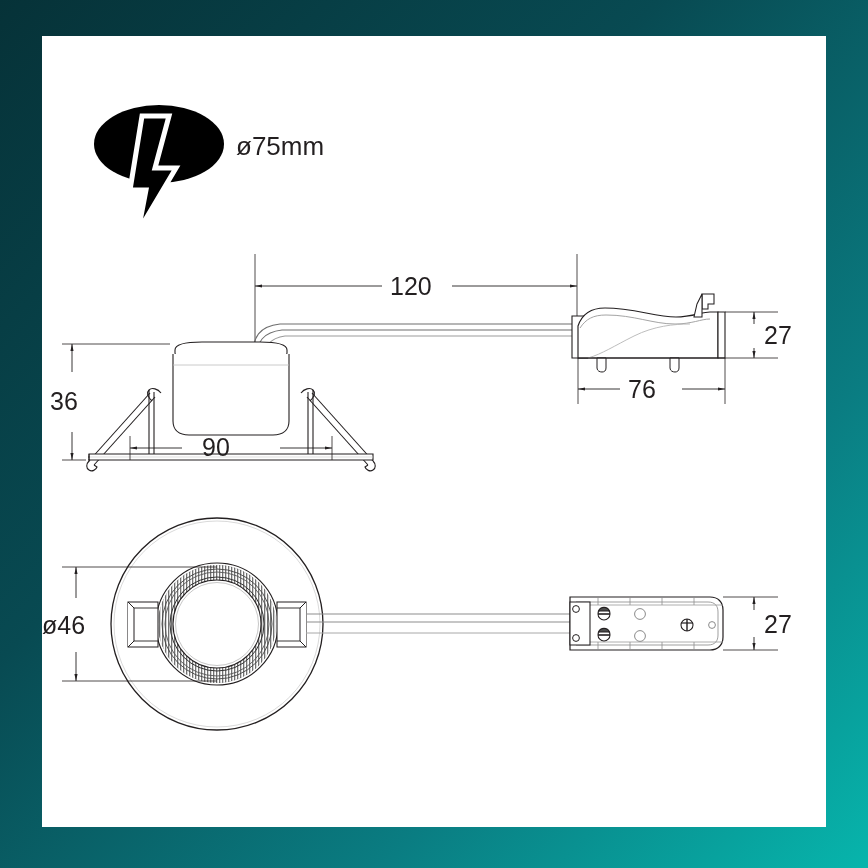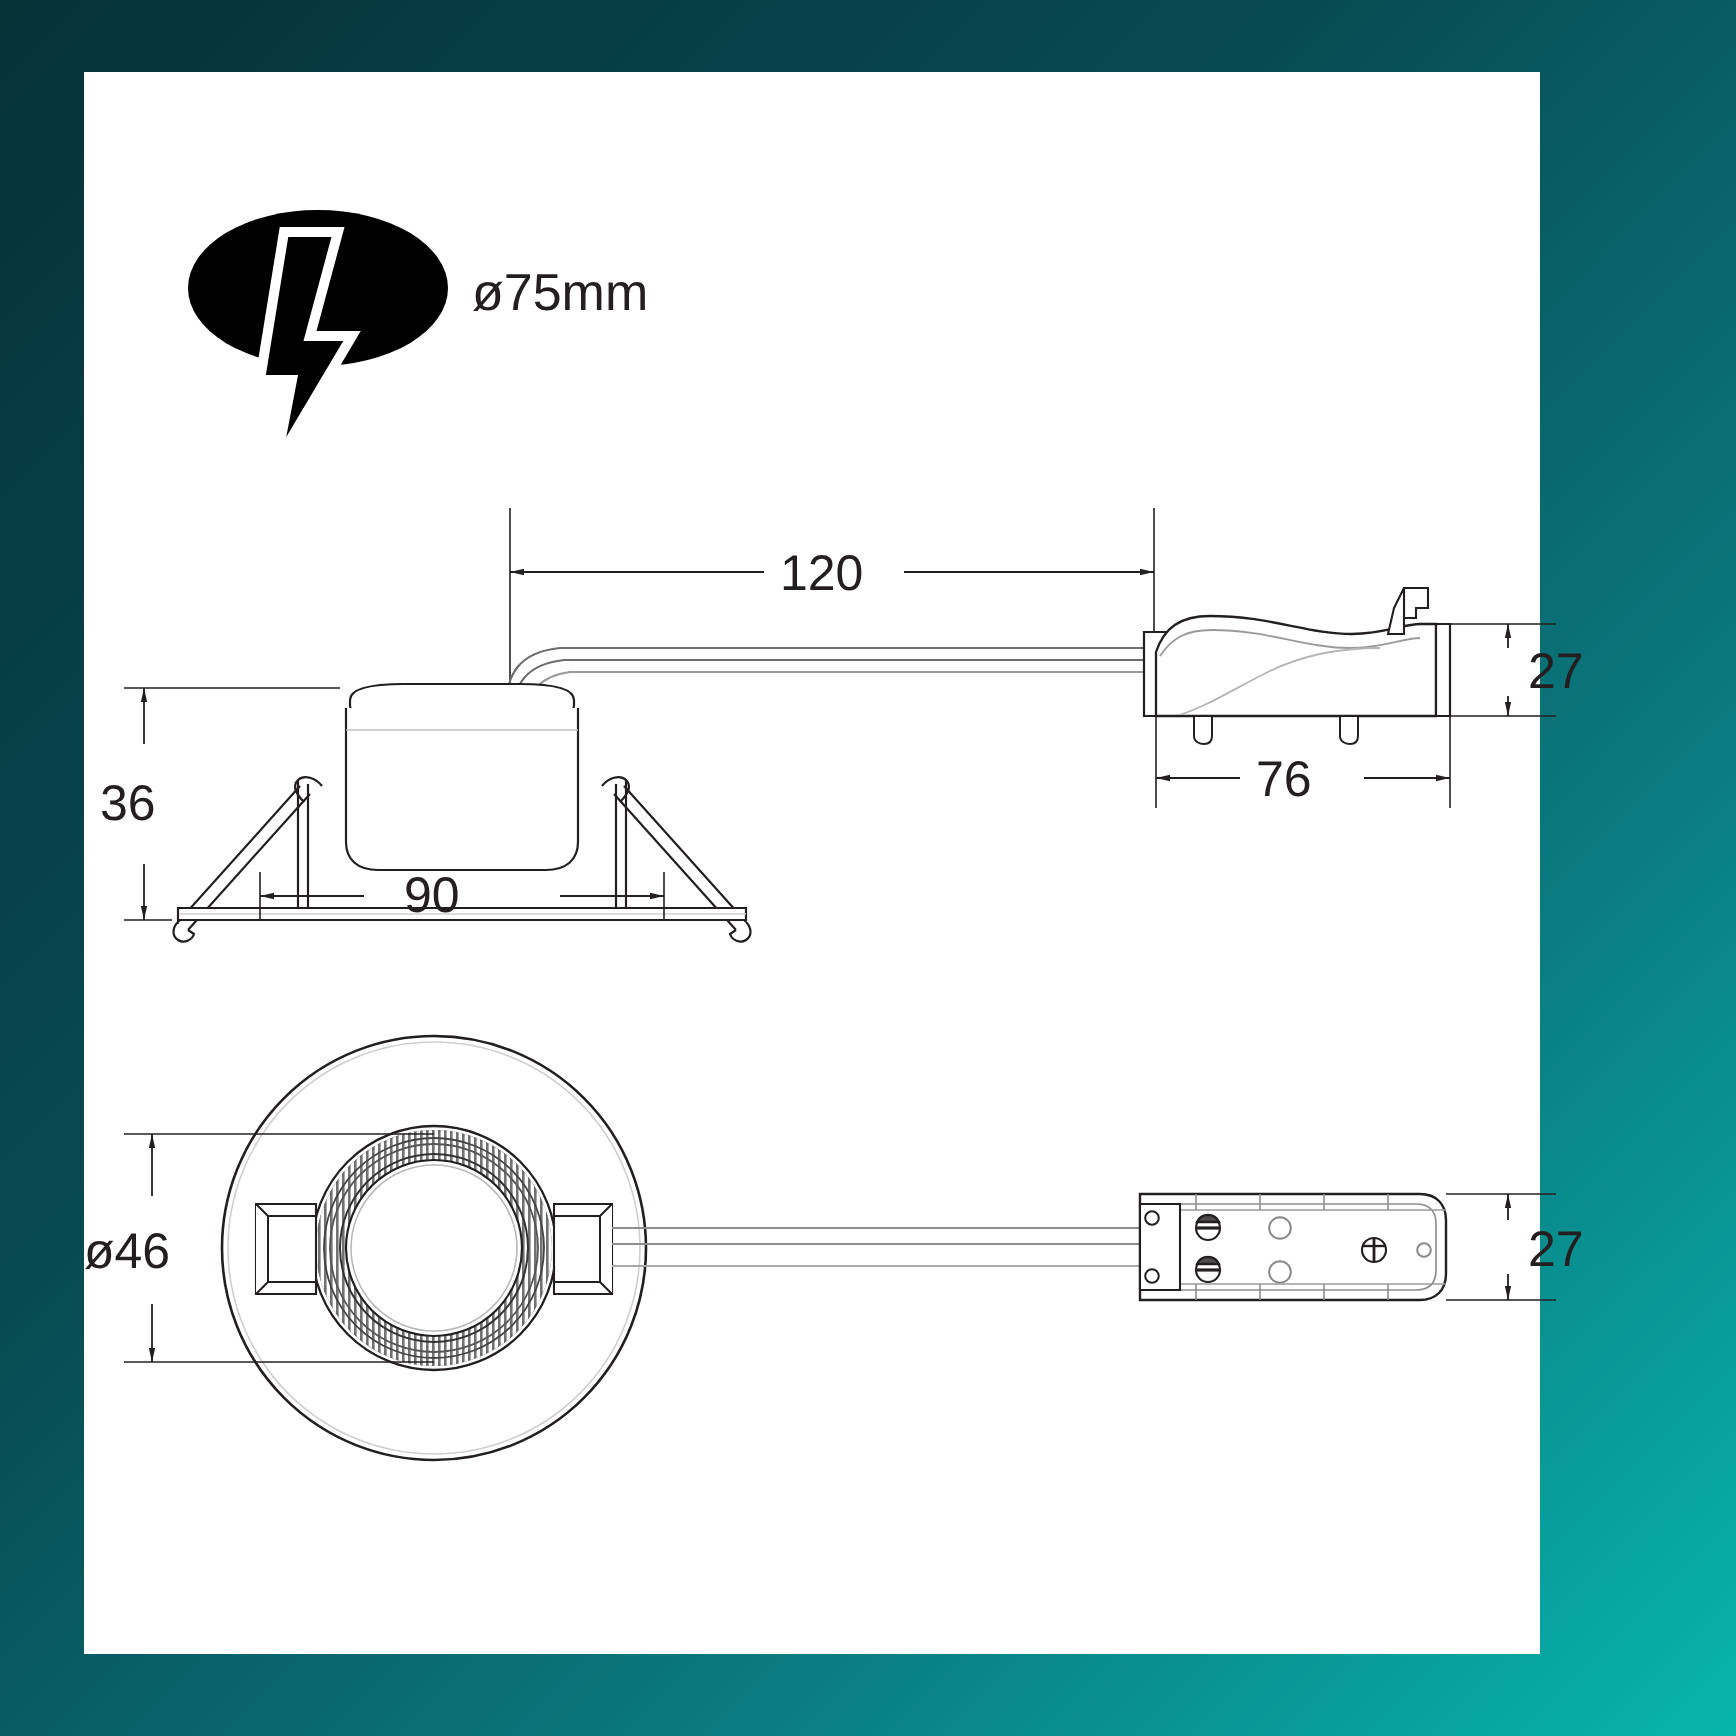--- a/index.html
+++ b/index.html
@@ -14,21 +14,21 @@
     position: relative;
     width: 868px;
     height: 868px;
     background: linear-gradient(135deg, #063238 0%, #084a52 38%, #0a7d82 72%, #07b5ac 100%);
     box-sizing: border-box;
   }
   #sheet {
     position: absolute;
     left: 42px;
     top: 36px;
-    width: 728px;
+    width: 784px;
     height: 791px;
     background: #ffffff;
   }
   #drawing {
     position: absolute;
     left: 0;
     top: 0;
     width: 784px;
     height: 791px;
   }

